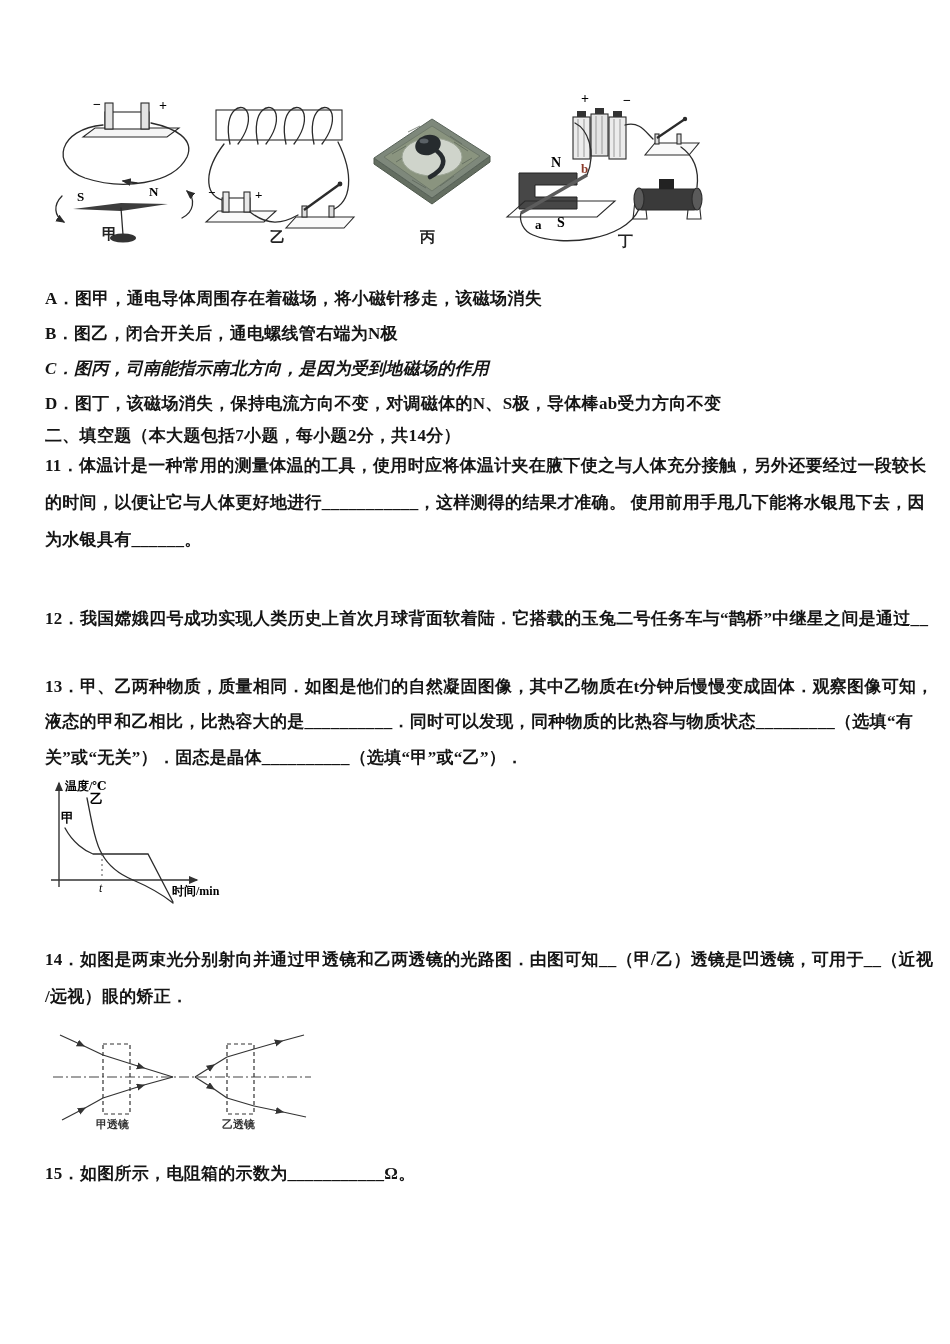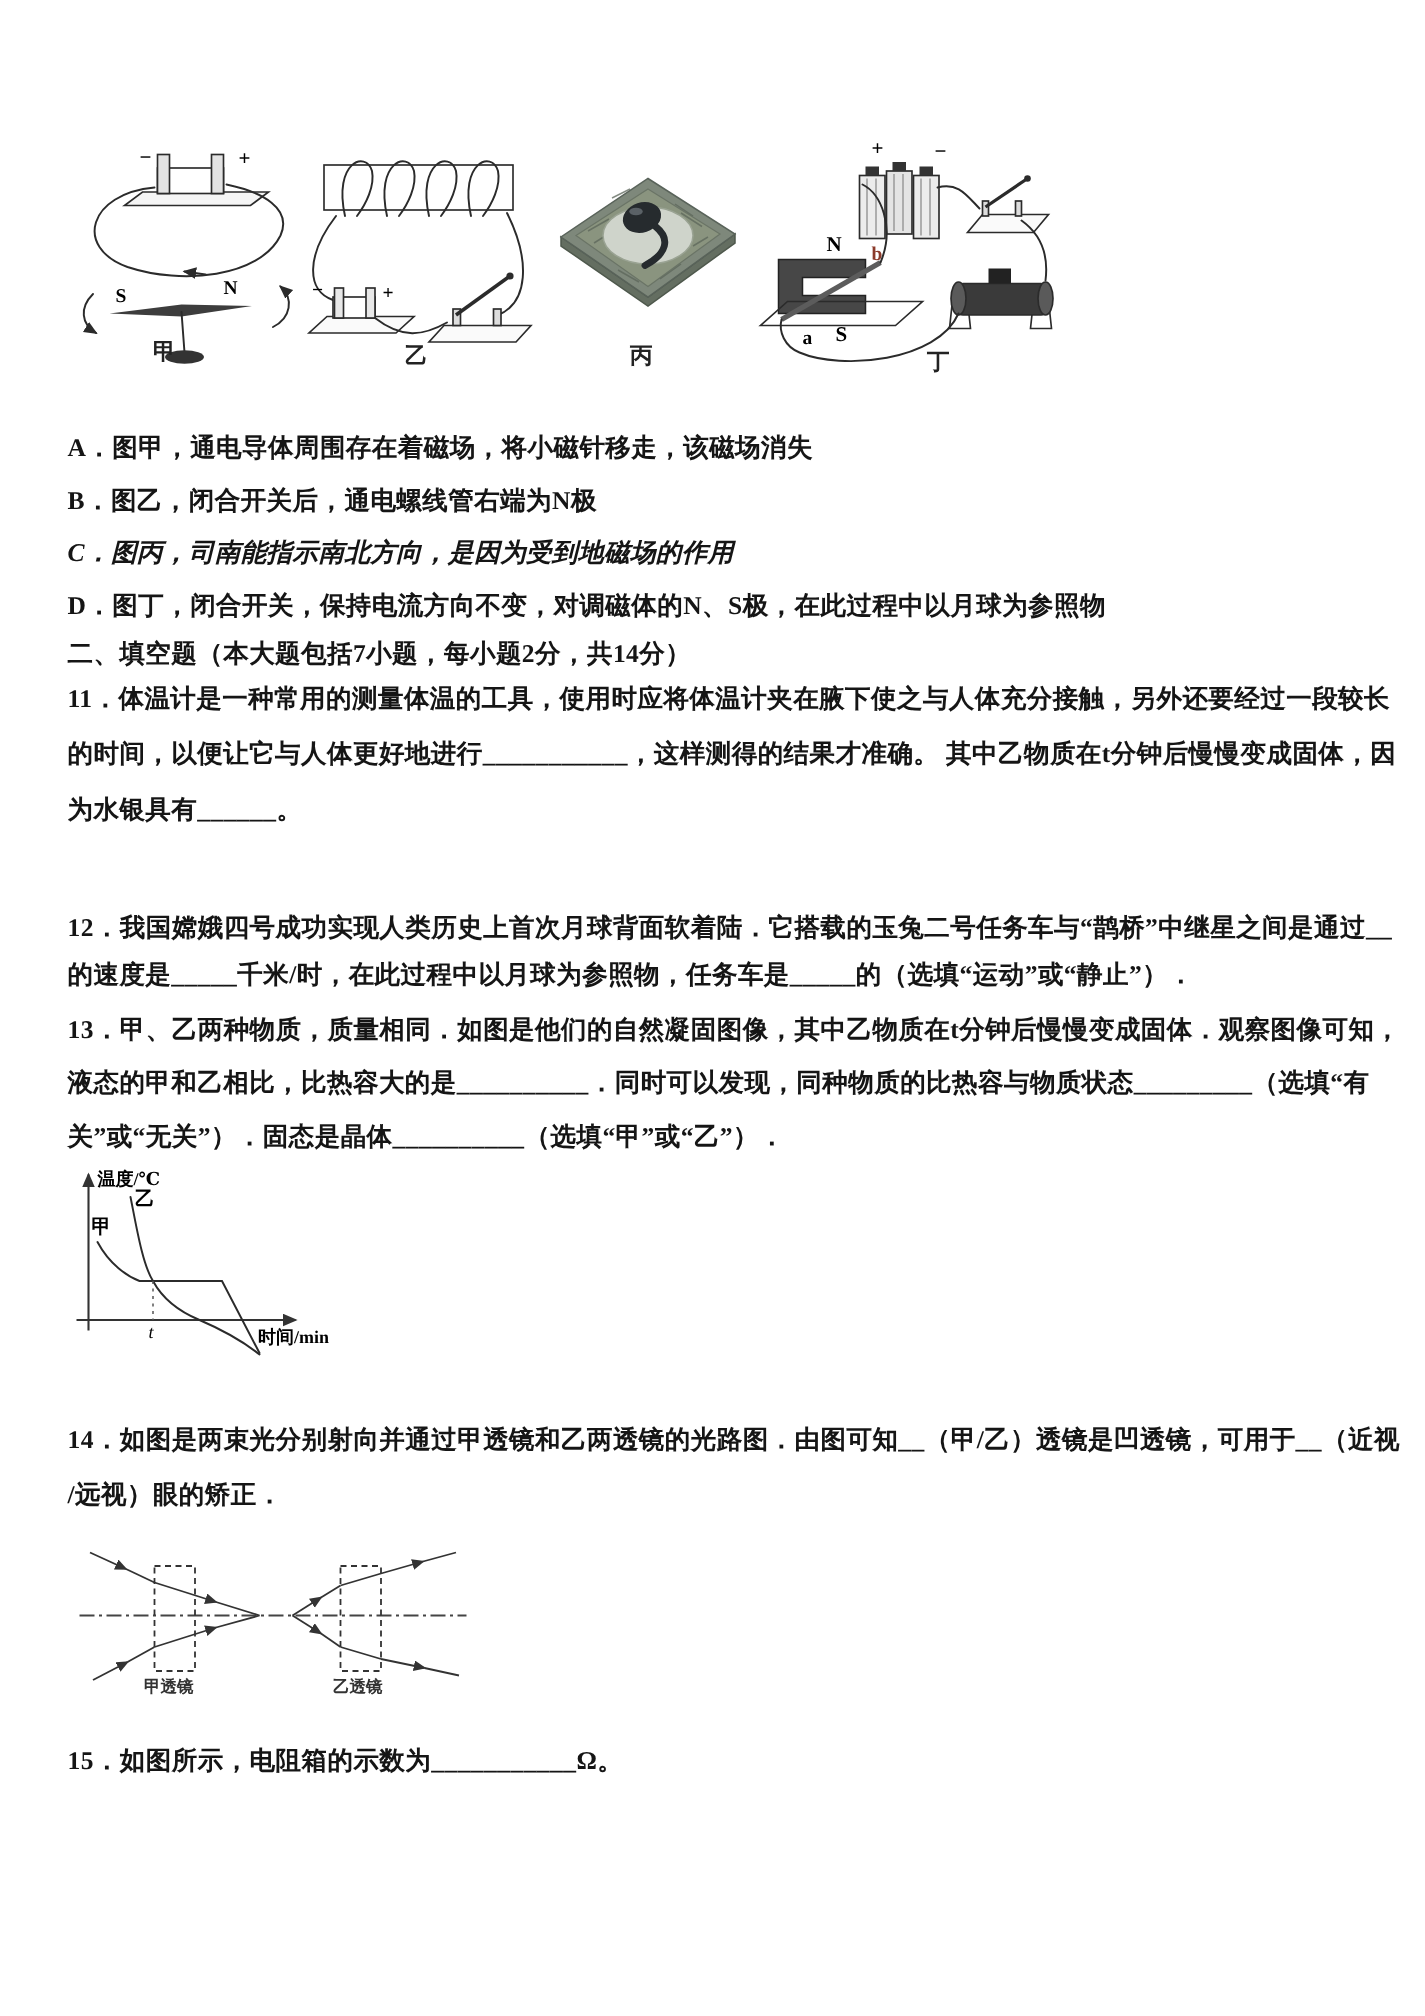--- a/index.html
+++ b/index.html
@@ -138,29 +138,28 @@
     <path class="sk" d="M82,90 C92,66 82,44 70,38"></path>
     <path class="sk" d="M120,40 C134,36 140,46 148,54"></path>
     <path class="sk" d="M176,62 C190,72 194,86 192,102"></path>
     <path class="sk" d="M134,124 C120,156 56,162 28,150 C18,146 14,136 16,128"></path>
   </svg>
   <div class="figcap" style="left:618px;top:232px;">丁</div>
 
   <div class="line" style="top:287px;">A．图甲，通电导体周围存在着磁场，将小磁针移走，该磁场消失</div>
   <div class="line" style="top:322px;">B．图乙，闭合开关后，通电螺线管右端为N极</div>
   <div class="line" style="top:357px;font-style:italic;">C．图丙，司南能指示南北方向，是因为受到地磁场的作用</div>
-  <div class="line" style="top:392px;">D．图丁，闭合开关，保持电流方向不变，对调磁体的N、S极，在此过程中以月球为参照物</div>
+  <div class="line" style="top:392px;">D．图丁，该磁场消失，保持电流方向不变，对调磁体的N、S极，导体棒ab受力方向不变</div>
   <div class="line" style="top:424px;">二、填空题（本大题包括7小题，每小题2分，共14分）</div>
 
   <div class="line" style="top:454px;">11．体温计是一种常用的测量体温的工具，使用时应将体温计夹在腋下使之与人体充分接触，另外还要经过一段较长</div>
-  <div class="line" style="top:491px;">的时间，以便让它与人体更好地进行___________，这样测得的结果才准确。 其中乙物质在t分钟后慢慢变成固体，因</div>
+  <div class="line" style="top:491px;">的时间，以便让它与人体更好地进行___________，这样测得的结果才准确。 使用前用手甩几下能将水银甩下去，因</div>
   <div class="line" style="top:528px;">为水银具有______。</div>
 
   <div class="line" style="top:564px;margin-top:43px;">12．我国嫦娥四号成功实现人类历史上首次月球背面软着陆．它搭载的玉兔二号任务车与“鹊桥”中继星之间是通过__</div>
-  <div class="line" style="top:638px;">的速度是_____千米/时，在此过程中以月球为参照物，任务车是_____的（选填“运动”或“静止”）．</div>
 
   <div class="line" style="top:675px;">13．甲、乙两种物质，质量相同．如图是他们的自然凝固图像，其中乙物质在t分钟后慢慢变成固体．观察图像可知，</div>
   <div class="line" style="top:746px;">关”或“无关”）．固态是晶体__________（选填“甲”或“乙”）．</div>
   <div class="line" style="top:710px;">液态的甲和乙相比，比热容大的是__________．同时可以发现，同种物质的比热容与物质状态_________（选填“有</div>
 
   <svg style="left:35px;top:773px;" width="235" height="145" viewBox="0 0 235 145">
     <defs>
       <marker id="arG" markerWidth="9" markerHeight="9" refX="6" refY="3" orient="auto">
         <path d="M0,0 L7,3 L0,6 Z" fill="#333"></path>
       </marker>

